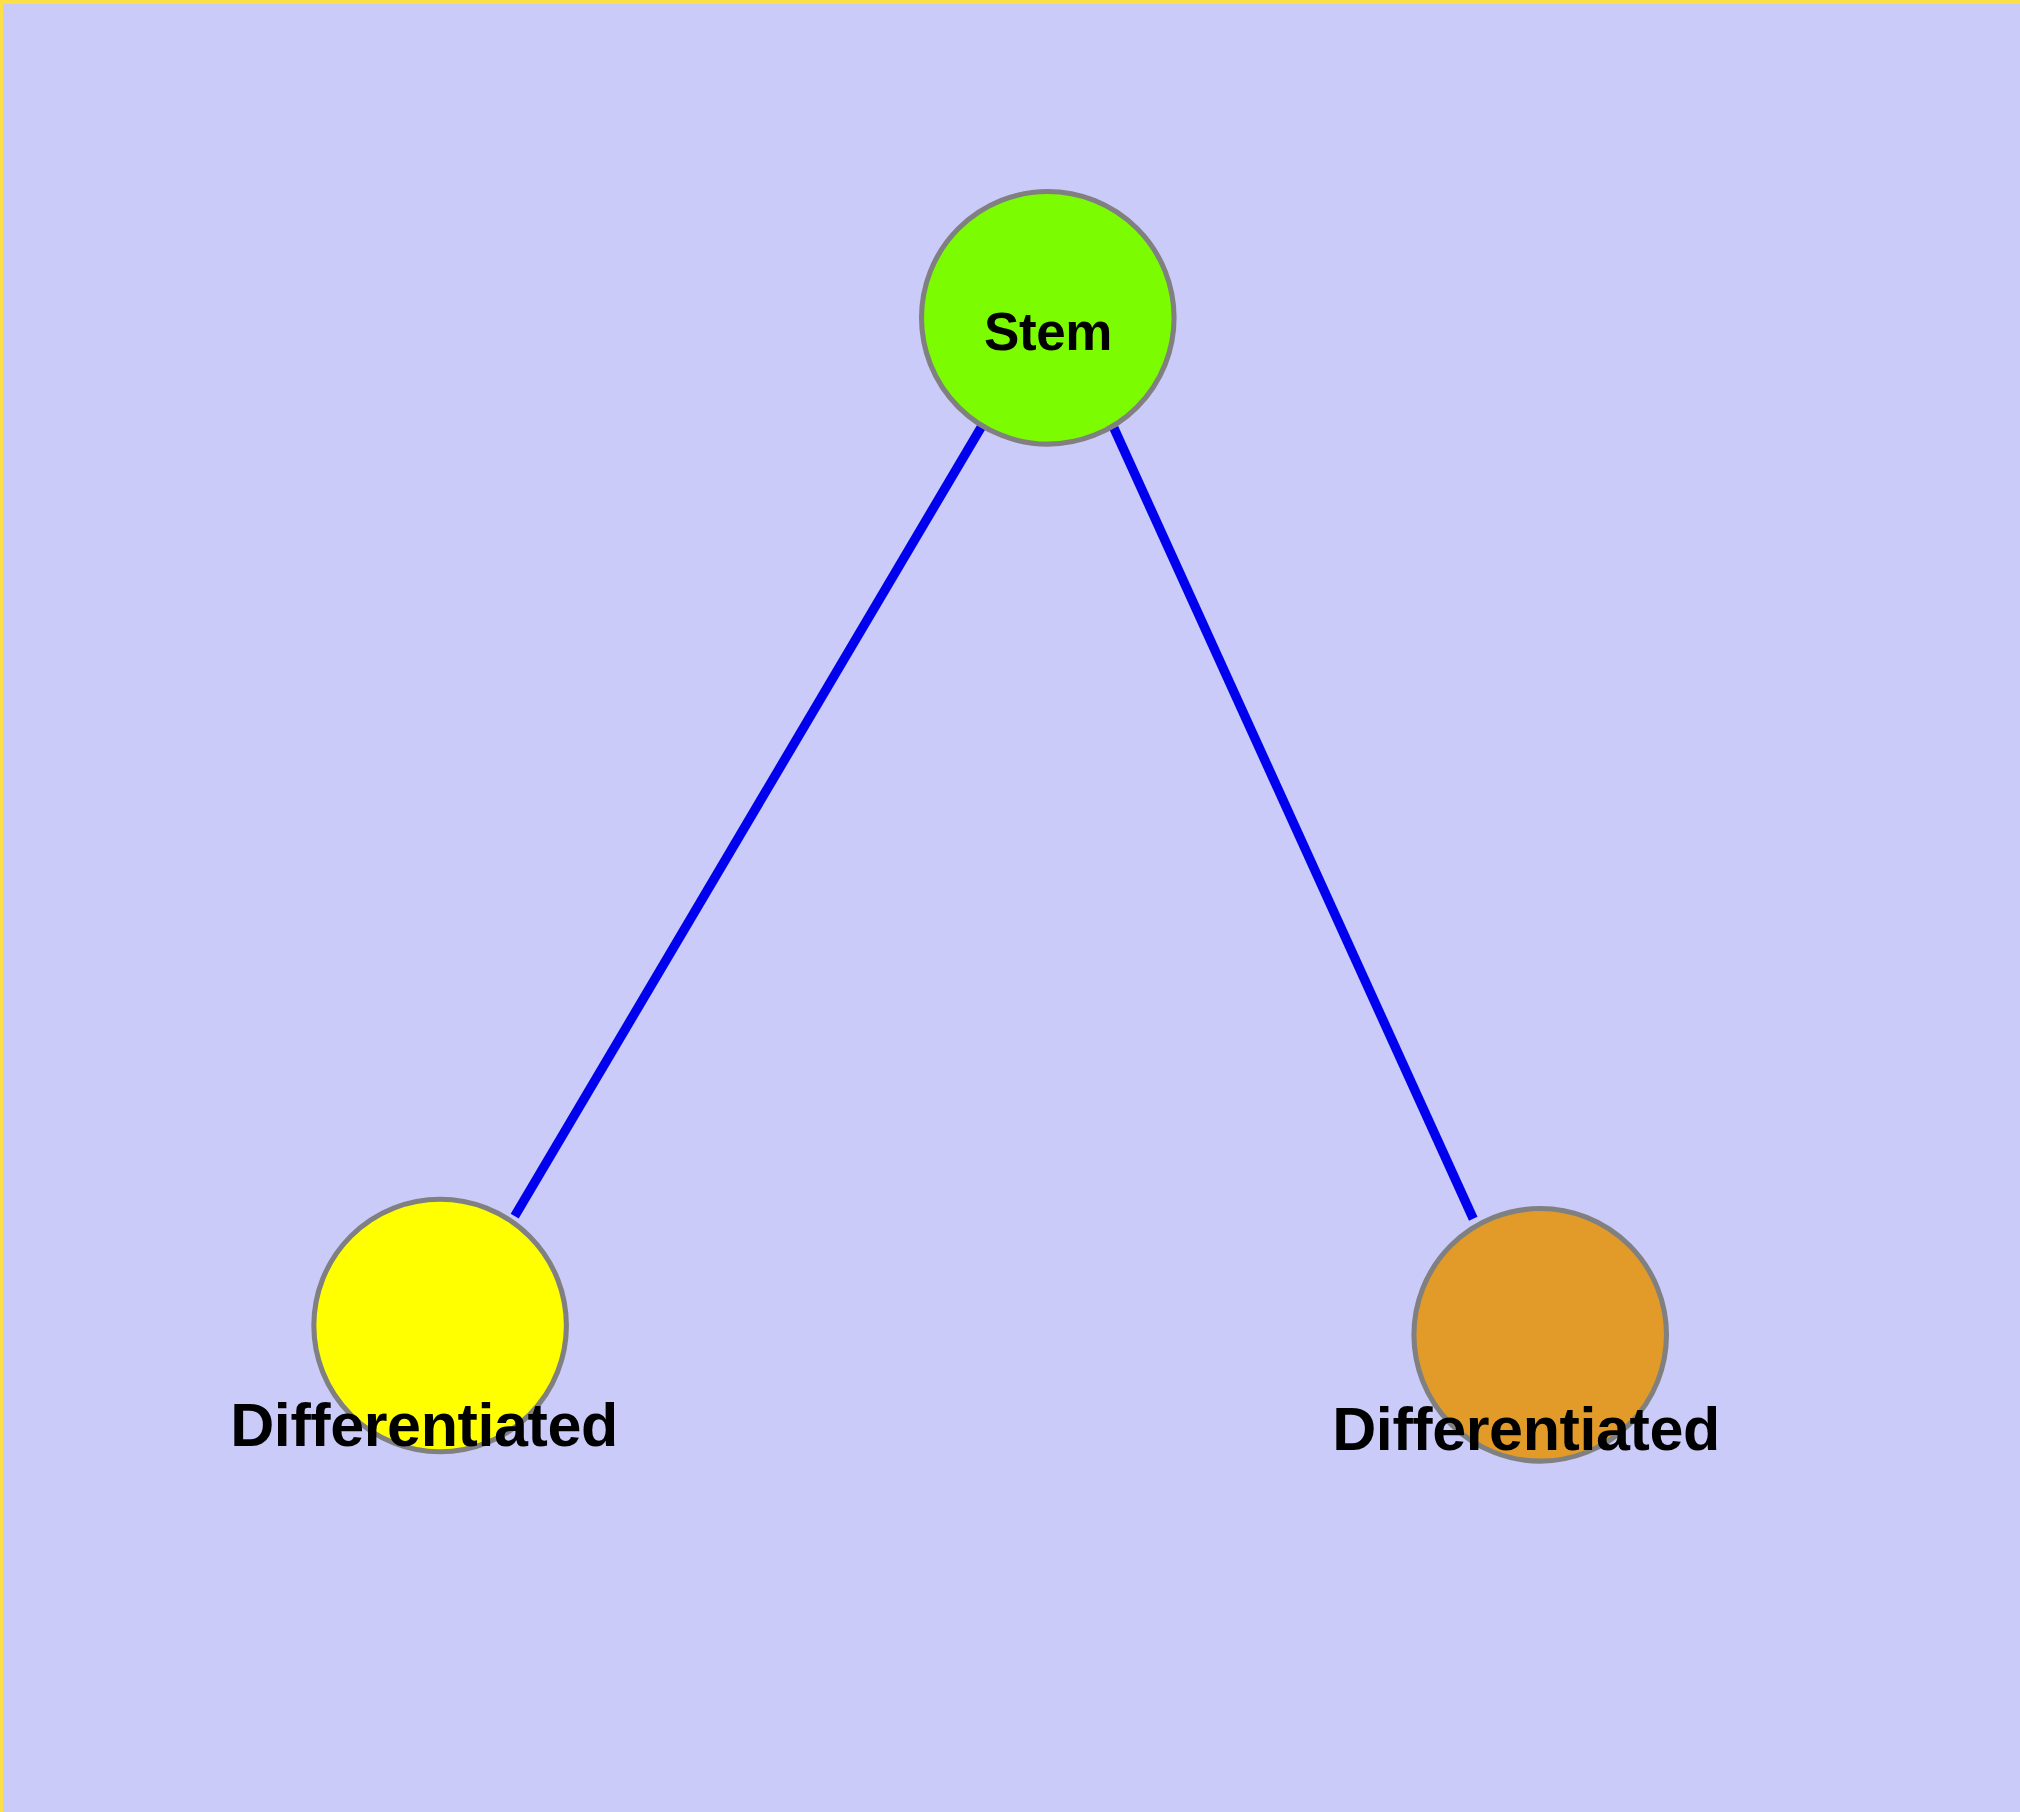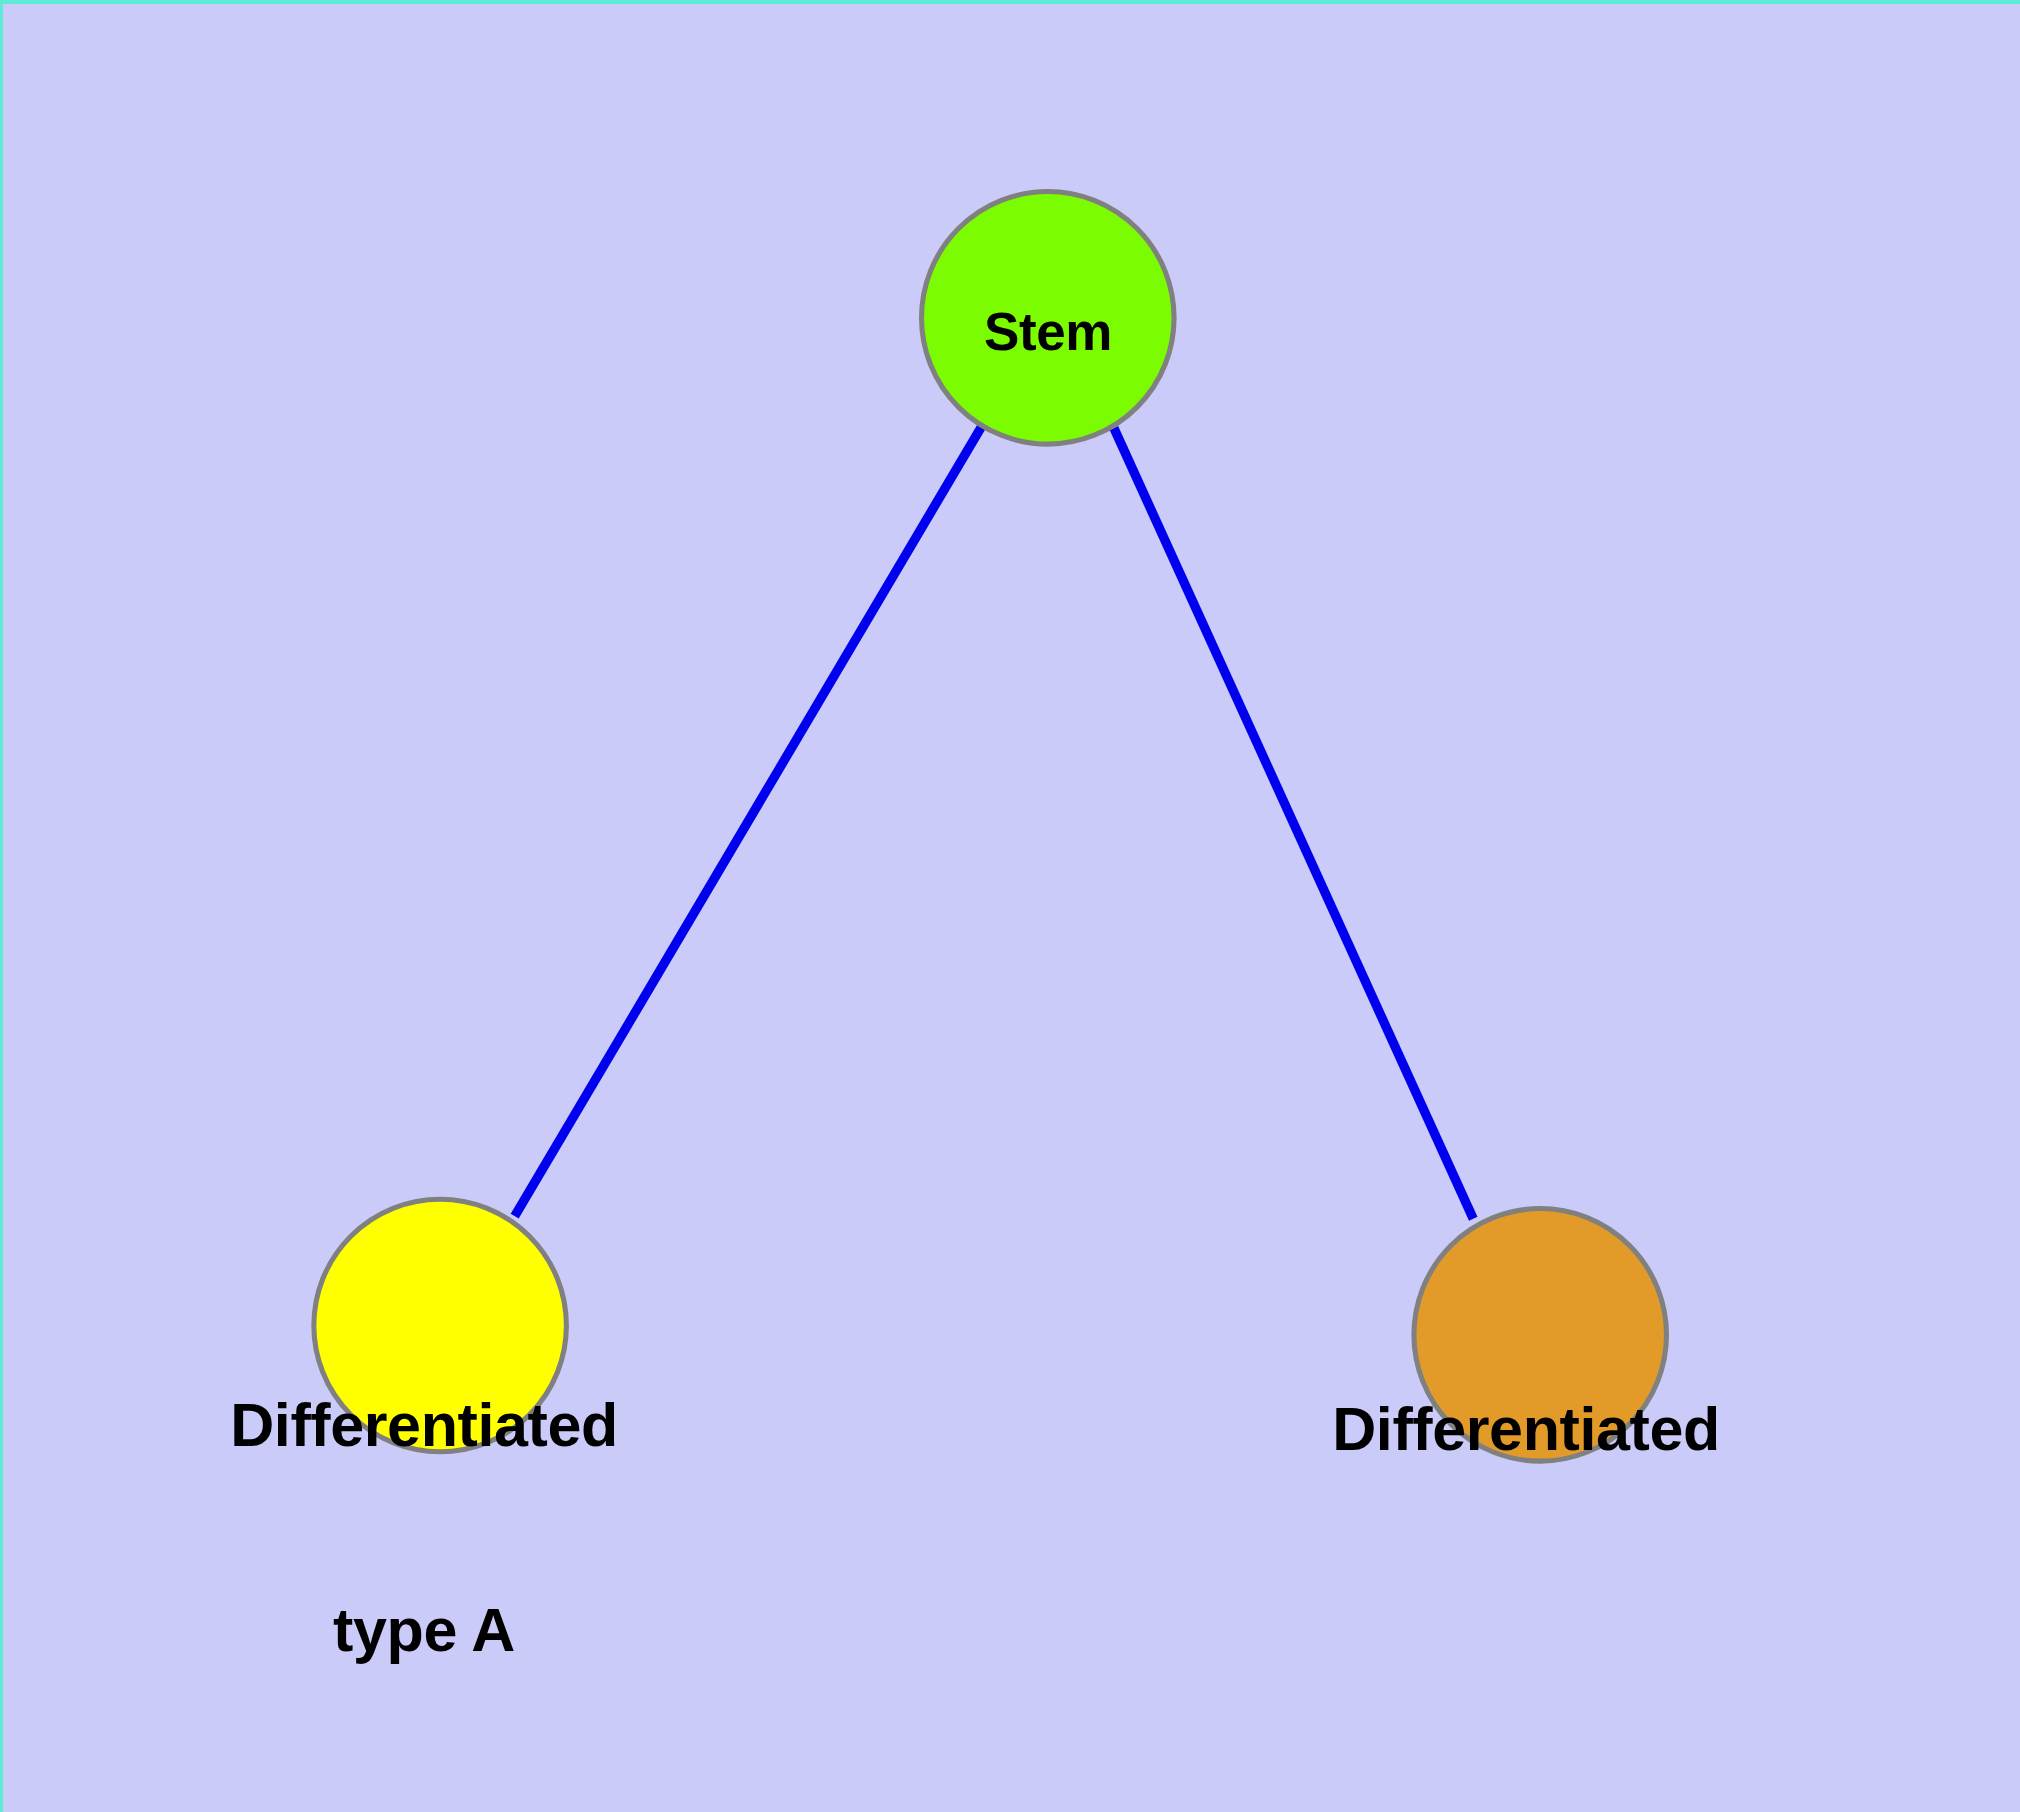--- a/index.html
+++ b/index.html
@@ -4,21 +4,21 @@
 <style>
   html, body {
     margin: 0;
     padding: 0;
     background: #ffffff;
   }
   #canvas {
     position: relative;
     width: 2021px;
     height: 1812px;
-    background: #5eead4;
+    background: #fde047;
     overflow: hidden;
     font-family: "Liberation Sans", sans-serif;
   }
   #plot-area {
     position: absolute;
     left: 3.4px;
     top: 4.2px;
     width: 2017px;
     height: 1808px;
     background: #cbcbf9;
@@ -75,20 +75,19 @@
       <circle cx="1236" cy="375" r="149" fill="#7cfc00" stroke="#808080" stroke-width="6"></circle>
       <circle cx="519" cy="1564" r="149" fill="#ffff00" stroke="#808080" stroke-width="6"></circle>
       <circle cx="1817" cy="1575" r="149" fill="#e29b28" stroke="#808080" stroke-width="6"></circle>
     </g>
   </svg>
 
   <div class="node-label label-stem">Stem</div>
 
   <div class="node-label label-a">
     <div>Differentiated</div>
-    <div>type A</div>
   </div>
 
   <div class="node-label label-b">
     <div>Differentiated</div>
   </div>
 </div>
 
 
 </body></html>

